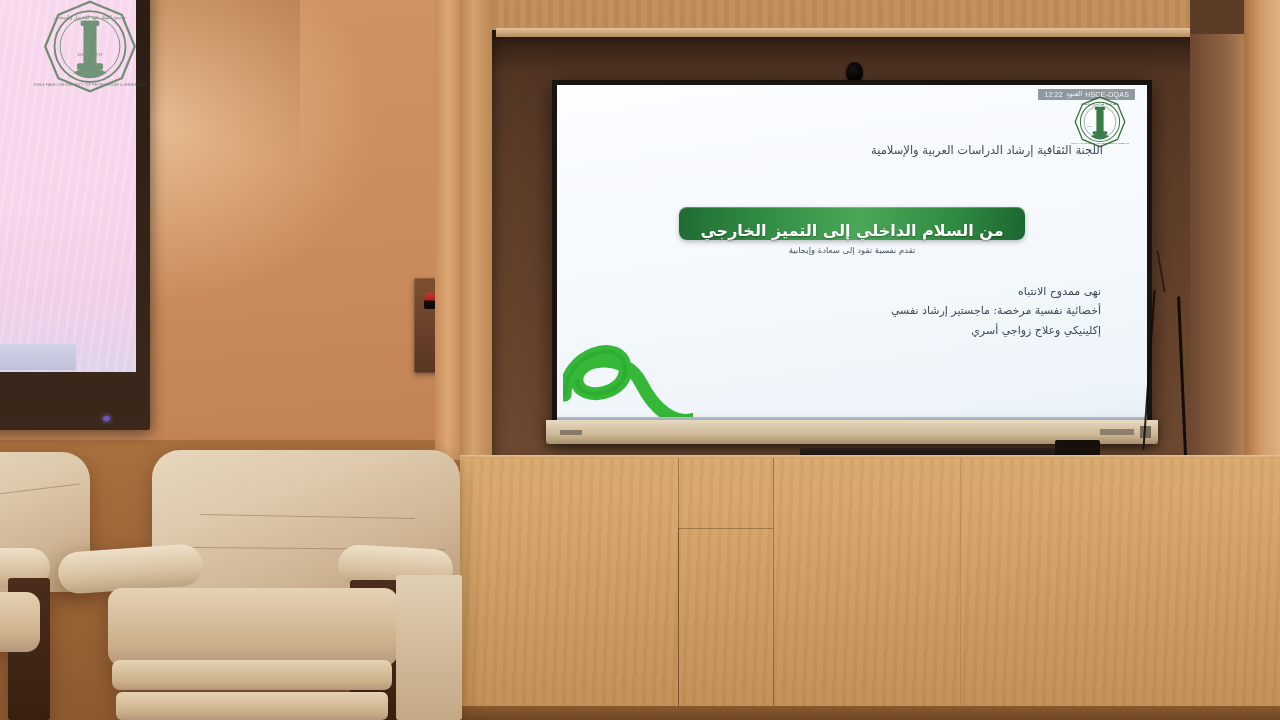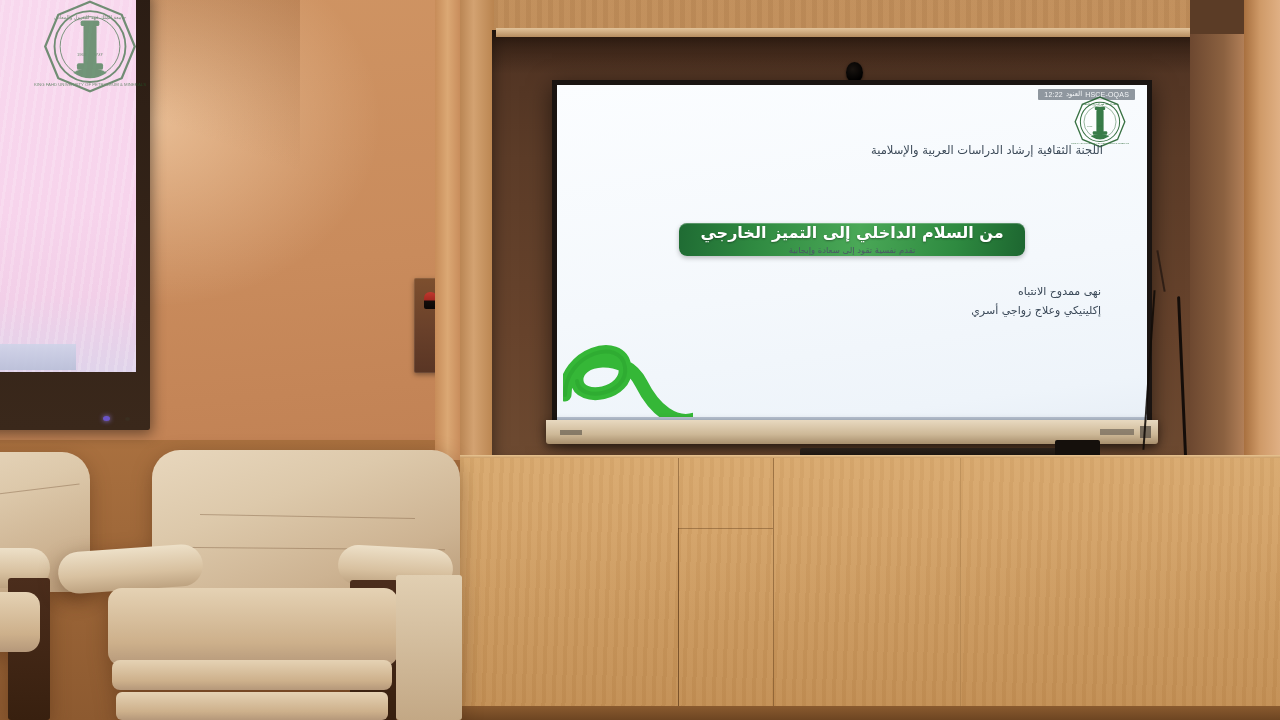--- a/index.html
+++ b/index.html
@@ -182,21 +182,21 @@
     color:#3c4a58;
   }
 
   .title-banner {
     position:absolute; left:50%; transform:translateX(-50%);
     top:122px;
     width:346px; height:33px;
     border-radius:8px;
     background:linear-gradient(96deg,#1f6b33 0%, #2f8a41 22%, #4aa857 52%, #2e8a40 80%, #1d6630 100%);
     box-shadow:0 2px 5px rgba(0,0,0,.25), inset 0 1px 0 rgba(255,255,255,.25);
-    display:flex; align-items:flex-start; justify-content:center;margin-top:16px;
+    display:flex; align-items:flex-end; justify-content:center;
   }
   .title-banner-text {
     color:#ffffff;
     font-size:16px;
     font-weight:bold;
     letter-spacing:.3px;
     text-shadow:0 1px 2px rgba(0,0,0,.35);
     white-space:nowrap;
     font-family:"DejaVu Sans", sans-serif;
   }
@@ -416,20 +416,21 @@
         </div>
 
         <div class="title-banner">
           <span class="title-banner-text">من السلام الداخلي إلى التميز الخارجي</span>
         </div>
 
         <div class="subtitle">تقدم نفسية تقود إلى سعادة وإيجابية</div>
 
         <div class="speaker-block">
           <div>نهى ممدوح الانتباه</div>
+          <div>أخصائية نفسية مرخصة: ماجستير إرشاد نفسي</div>
           <div>إكلينيكي  وعلاج زواجي أسري</div>
         </div>
 
         <div class="ribbon">
           <svg viewBox="0 0 130 130" width="130" height="130" aria-hidden="true">
             <path d="M2 96 C2 54, 58 38, 62 68 C66 96, 16 104, 14 82 C12 58, 62 52, 78 84 C92 112, 112 126, 132 120" fill="none" stroke="#35b737" stroke-width="13" stroke-linecap="round"></path>
             <path d="M2 96 C2 54, 58 38, 62 68 C66 96, 16 104, 14 82" fill="none" stroke="#28a02c" stroke-width="4" stroke-linecap="round" opacity=".45"></path>
           </svg>
         </div>
 

